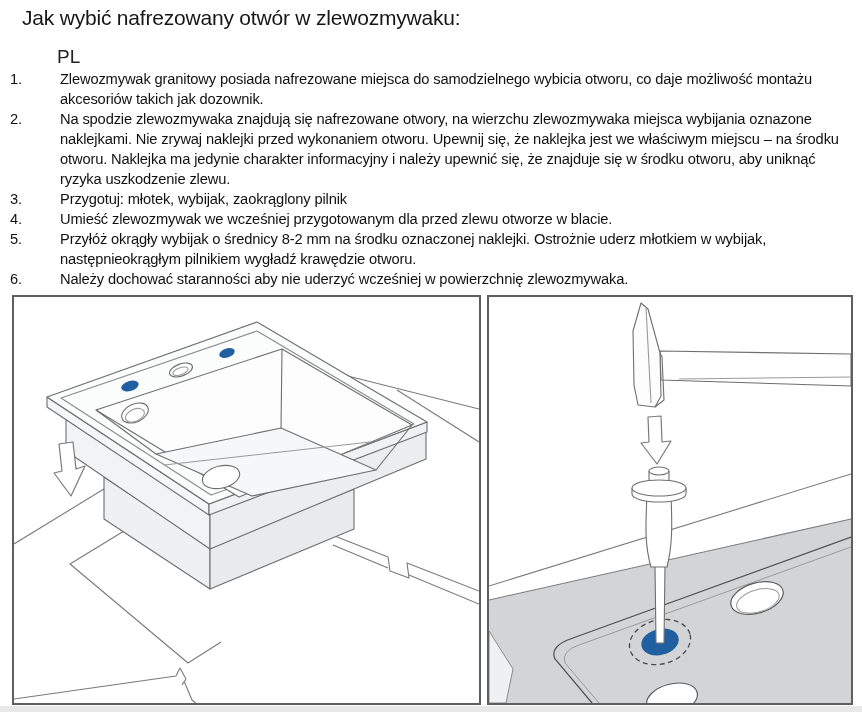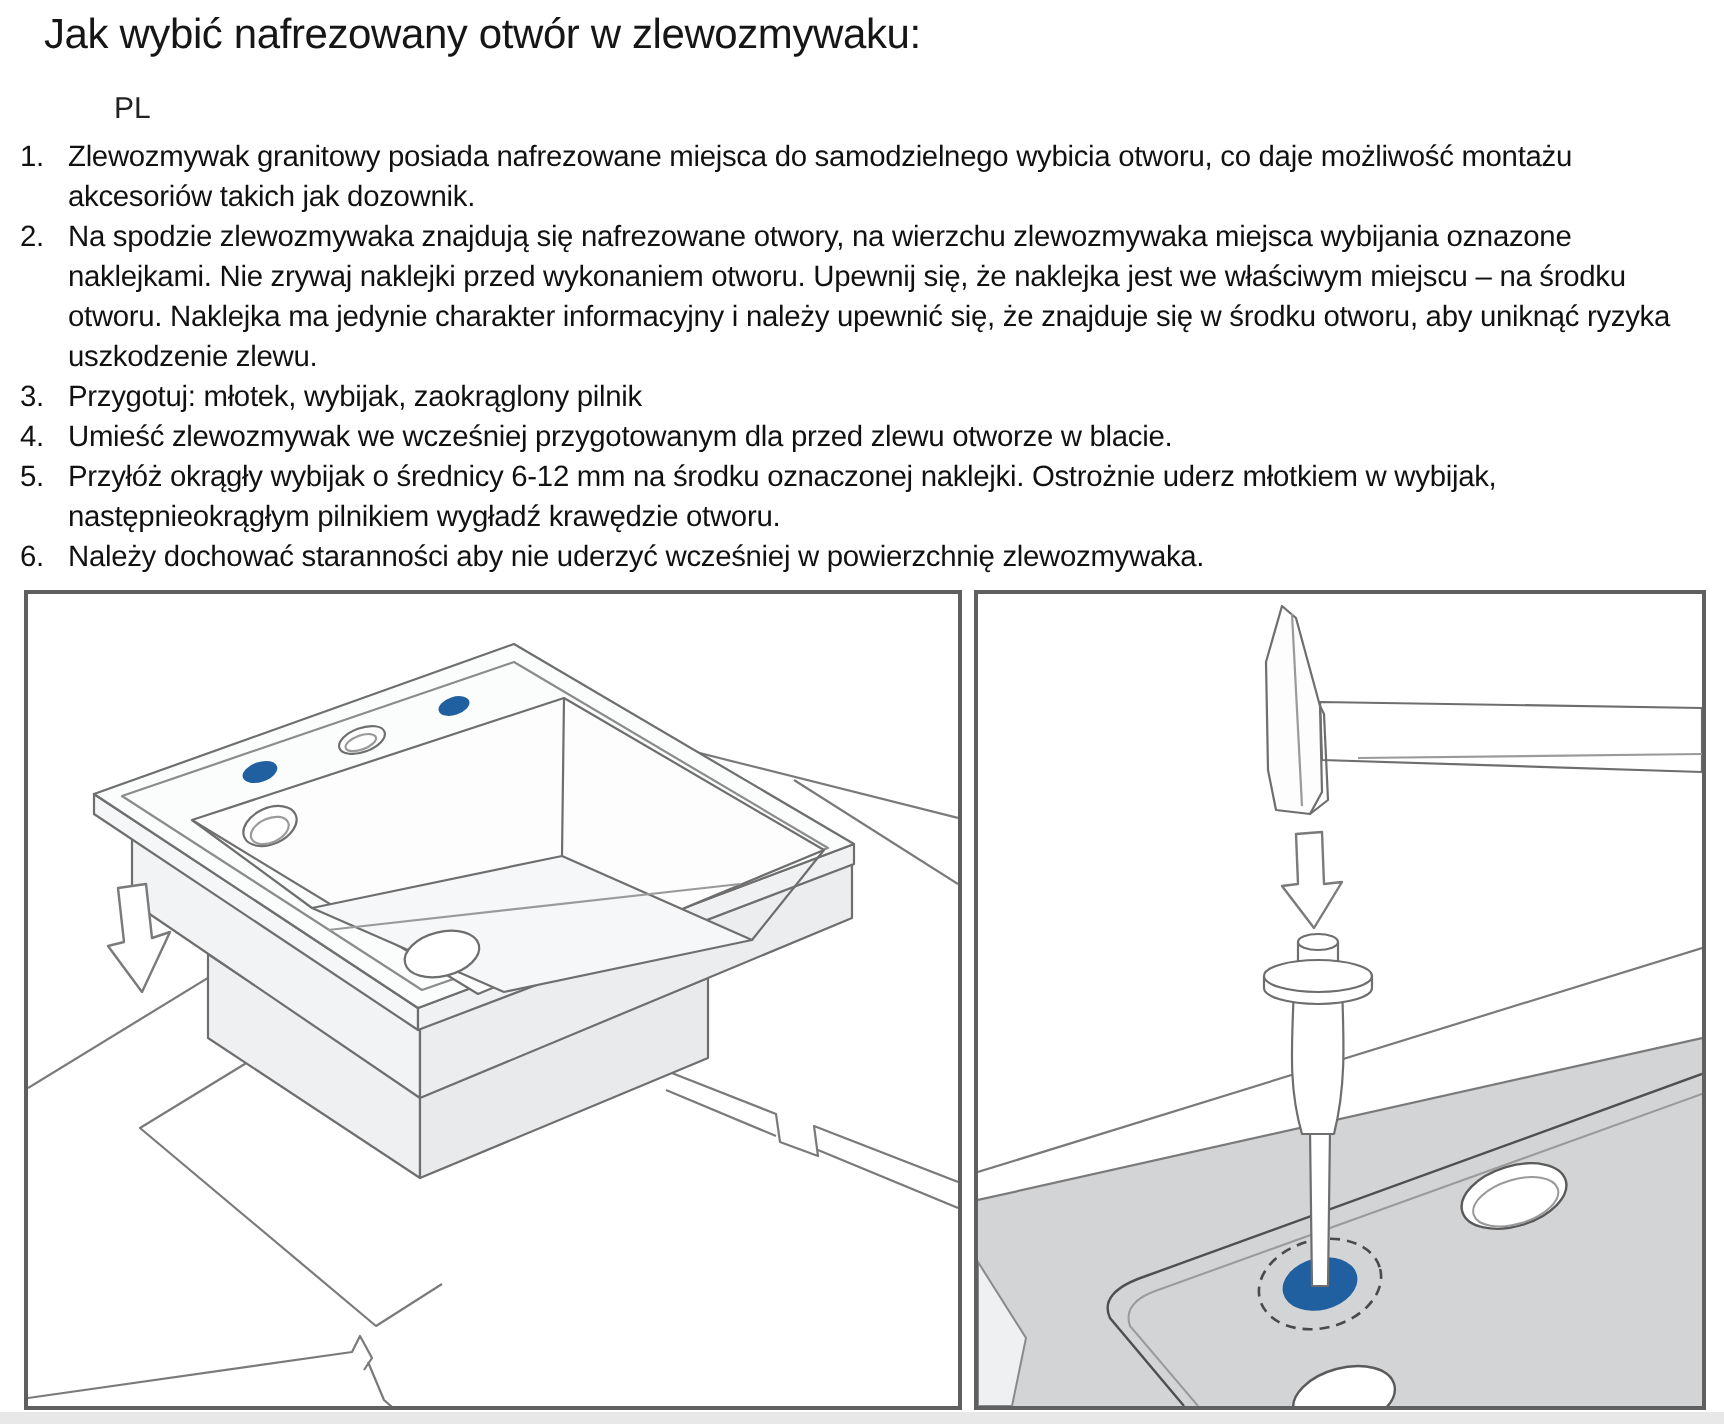--- a/index.html
+++ b/index.html
@@ -8,30 +8,30 @@
     background:#ffffff;
     font-family:"Liberation Sans","DejaVu Sans",sans-serif;
     color:#1a1a1a;
   }
   .title{
     position:absolute;left:22px;top:6px;width:800px;
     font-size:21px;font-weight:normal;letter-spacing:-0.2px;color:#161616;
   }
   .pl-label{
     position:absolute;left:57px;top:46px;
-    font-size:15px;color:#222;
+    font-size:19px;color:#222;
   }
   ol.instructions{
     position:absolute;left:10px;top:69px;width:840px;
     margin:0;padding:0;list-style:none;
     font-size:14.7px;line-height:20px;letter-spacing:-0.15px;color:#111;
   }
   ol.instructions li{display:flex;}
   ol.instructions .num{flex:0 0 24px;}
-  ol.instructions .txt{flex:0 1 812px;max-width:812px;}
+  ol.instructions .txt{flex:0 1 812px;max-width:812px;margin-left:26px;}
   .panel{
     position:absolute;top:295px;height:410px;
     border:2px solid #5f5f5f;background:#fff;box-sizing:border-box;
   }
   .panel.left{left:12px;width:469px;}
   .panel.right{left:487px;width:366px;}
   .panel svg{display:block;width:100%;height:100%;}
   .bottom-strip{
     position:absolute;left:0;top:706px;width:862px;height:6px;background:#e8e8e8;
   }
@@ -54,21 +54,21 @@
   <li>
     <span class="num">3.</span>
     <span class="txt">Przygotuj: młotek, wybijak, zaokrąglony pilnik</span>
   </li>
   <li>
     <span class="num">4.</span>
     <span class="txt">Umieść zlewozmywak we wcześniej przygotowanym dla przed zlewu otworze w blacie.</span>
   </li>
   <li>
     <span class="num">5.</span>
-    <span class="txt">Przyłóż okrągły wybijak o średnicy 6-12 mm na środku oznaczonej naklejki. Ostrożnie uderz młotkiem w wybijak, następnieokrągłym pilnikiem wygładź krawędzie otworu.</span>
+    <span class="txt">Przyłóż okrągły wybijak o średnicy 8-2 mm na środku oznaczonej naklejki. Ostrożnie uderz młotkiem w wybijak, następnieokrągłym pilnikiem wygładź krawędzie otworu.</span>
   </li>
   <li>
     <span class="num">6.</span>
     <span class="txt">Należy dochować staranności aby nie uderzyć wcześniej w powierzchnię zlewozmywaka.</span>
   </li>
 </ol>
 
 <div class="panel left">
 <svg viewBox="0 0 465 406">
 

